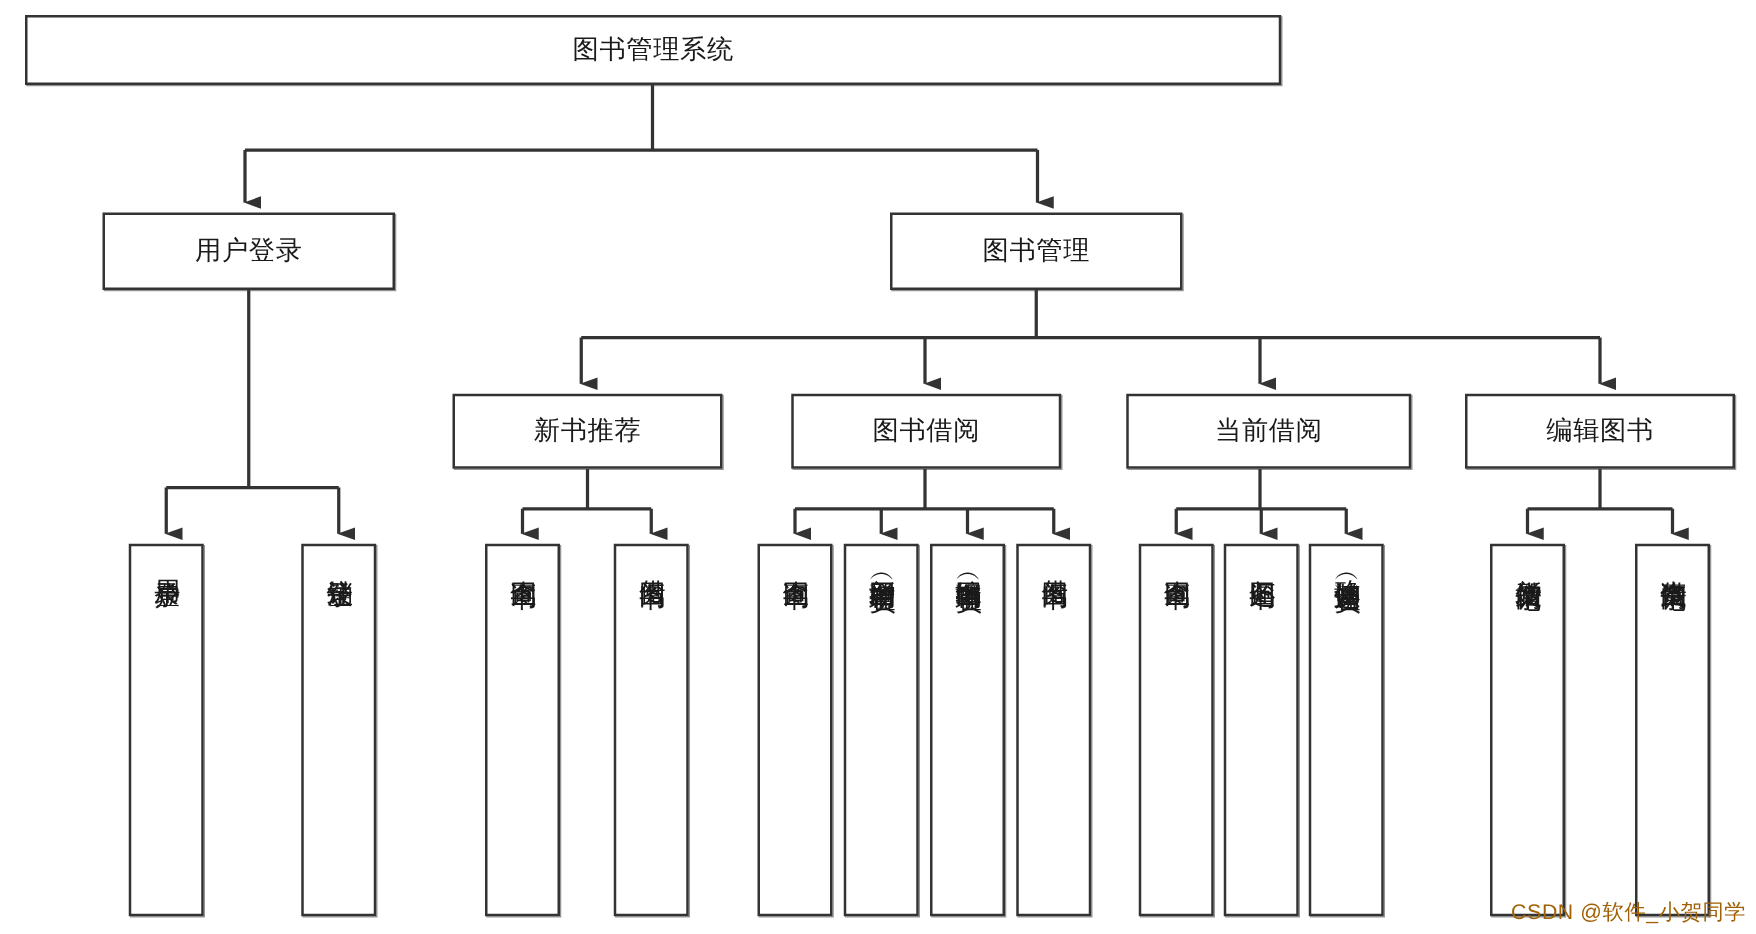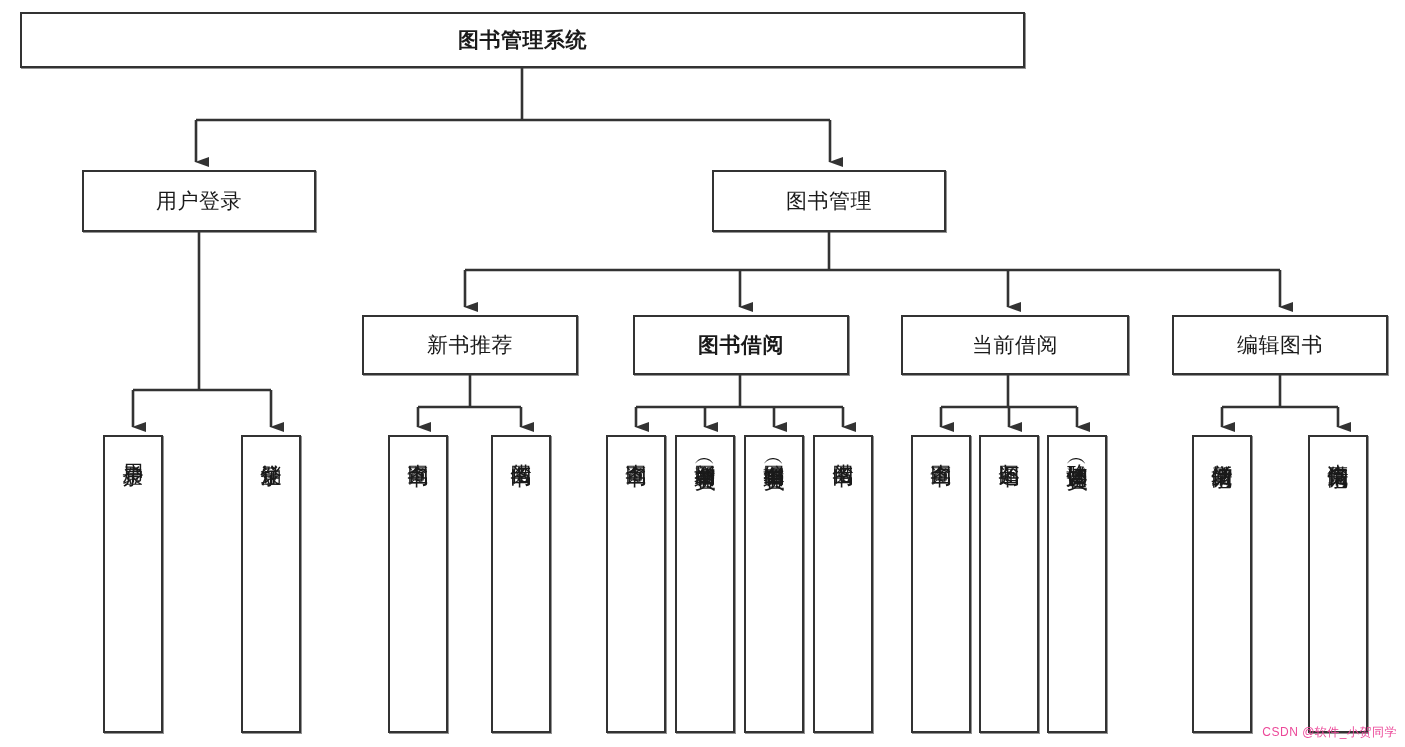--- a/index.html
+++ b/index.html
@@ -57,22 +57,22 @@
     white-space: nowrap;
     text-align: left;
   }
   .node-root {
     font-size: 22px;
   }
   #watermark {
     position: absolute;
     right: 8px;
     bottom: 6px;
-    font-size: 12px;
-    color: #ec4899;
+    font-size: 17px;
+    color: #a16207;
     letter-spacing: 0.5px;
     white-space: nowrap;
     user-select: none;
   }
 </style>
 </head>
 <body>
 
 <div id="diagram-root">
 
@@ -122,35 +122,35 @@
       <path d="M 1009 407 L 1009 427" marker-end="url(#arrow)"></path>
       <path d="M 1077 407 L 1077 427" marker-end="url(#arrow)"></path>
 
       <path d="M 1280 375 L 1280 407"></path>
       <path d="M 1222 407 L 1338 407"></path>
       <path d="M 1222 407 L 1222 427" marker-end="url(#arrow)"></path>
       <path d="M 1338 407 L 1338 427" marker-end="url(#arrow)"></path>
     </g>
   </svg>
 
-  <div class="node horizontal node-root" style="left:20px; top:12px; width:1005px; height:56px;font-weight:bold;">
+  <div class="node horizontal node-root" style="left:20px; top:12px; width:1005px; height:56px;">
     <span>图书管理系统</span>
   </div>
 
   <div class="node horizontal" style="left:82px; top:170px; width:234px; height:62px;">
     <span>用户登录</span>
   </div>
   <div class="node horizontal" style="left:362px; top:315px; width:216px; height:60px;">
     <span>新书推荐</span>
   </div>
 
   <div class="node horizontal" style="left:712px; top:170px; width:234px; height:62px;">
     <span>图书管理</span>
   </div>
-  <div class="node horizontal" style="left:633px; top:315px; width:216px; height:60px;font-weight:bold;">
+  <div class="node horizontal" style="left:633px; top:315px; width:216px; height:60px;">
     <span>图书借阅</span>
   </div>
   <div class="node horizontal" style="left:901px; top:315px; width:228px; height:60px;">
     <span>当前借阅</span>
   </div>
   <div class="node horizontal" style="left:1172px; top:315px; width:216px; height:60px;">
     <span>编辑图书</span>
   </div>
 
   <div class="node vertical" style="left:103px; top:435px; width:60px; height:298px;">

